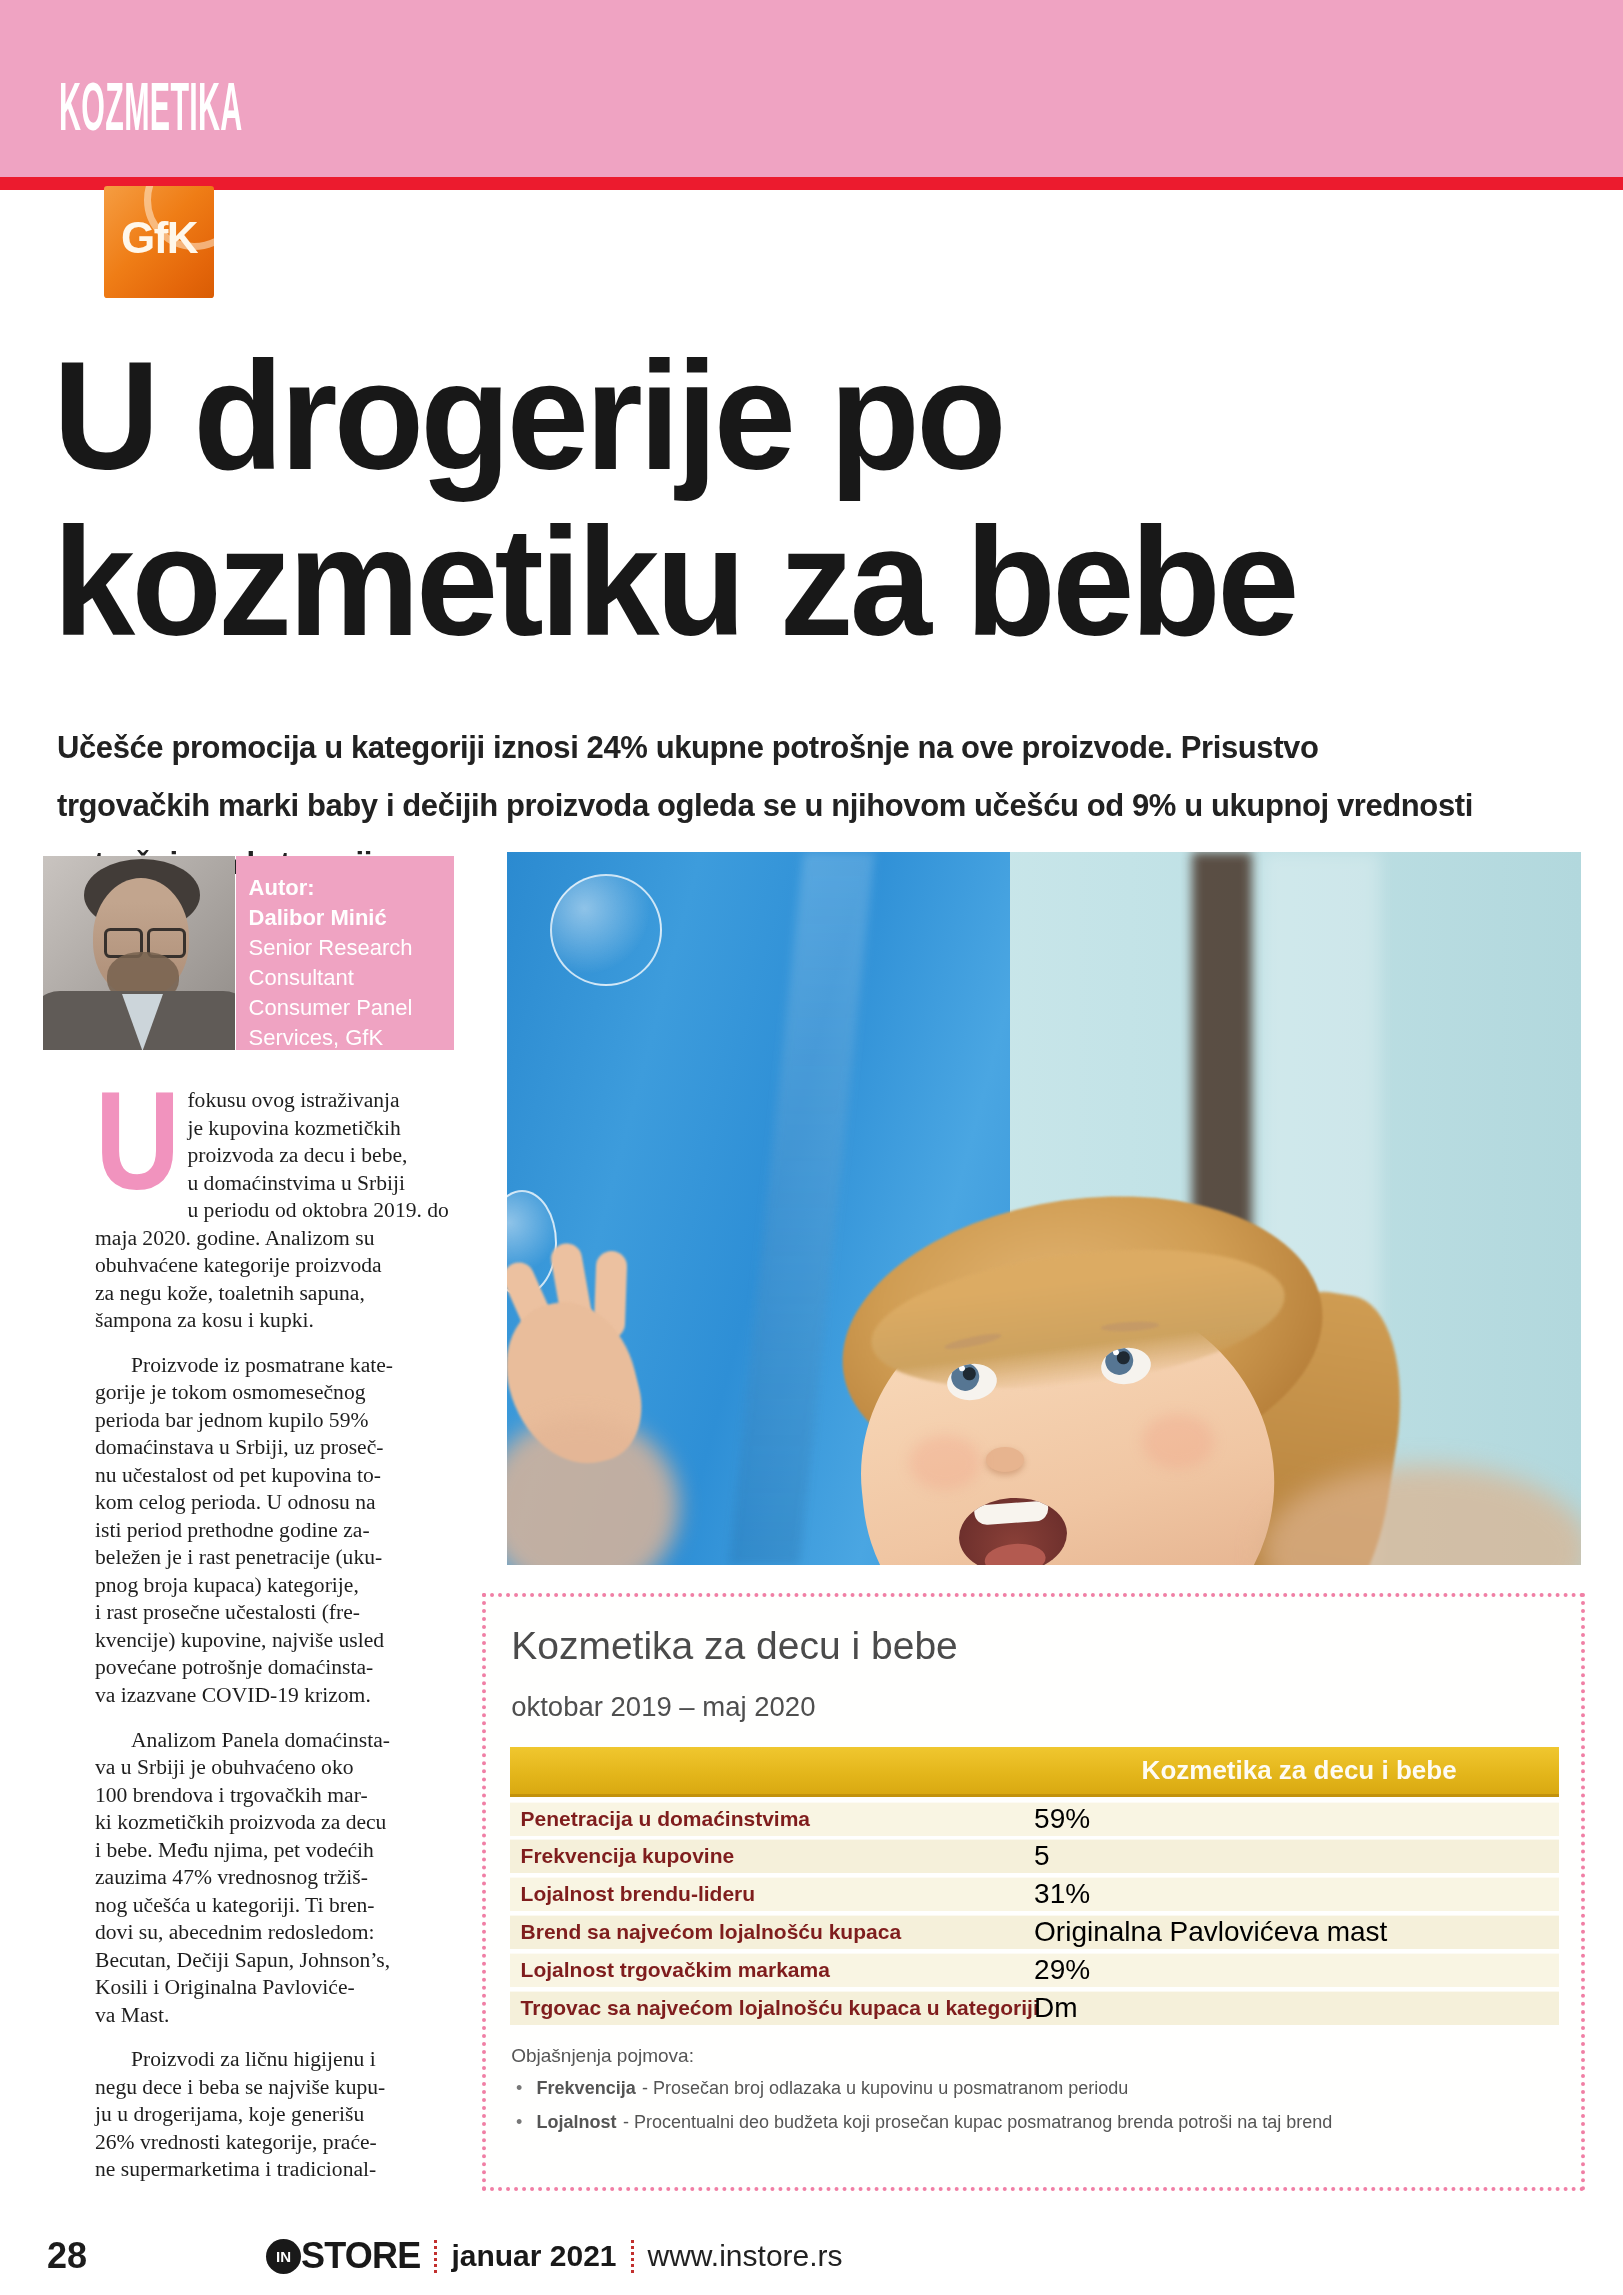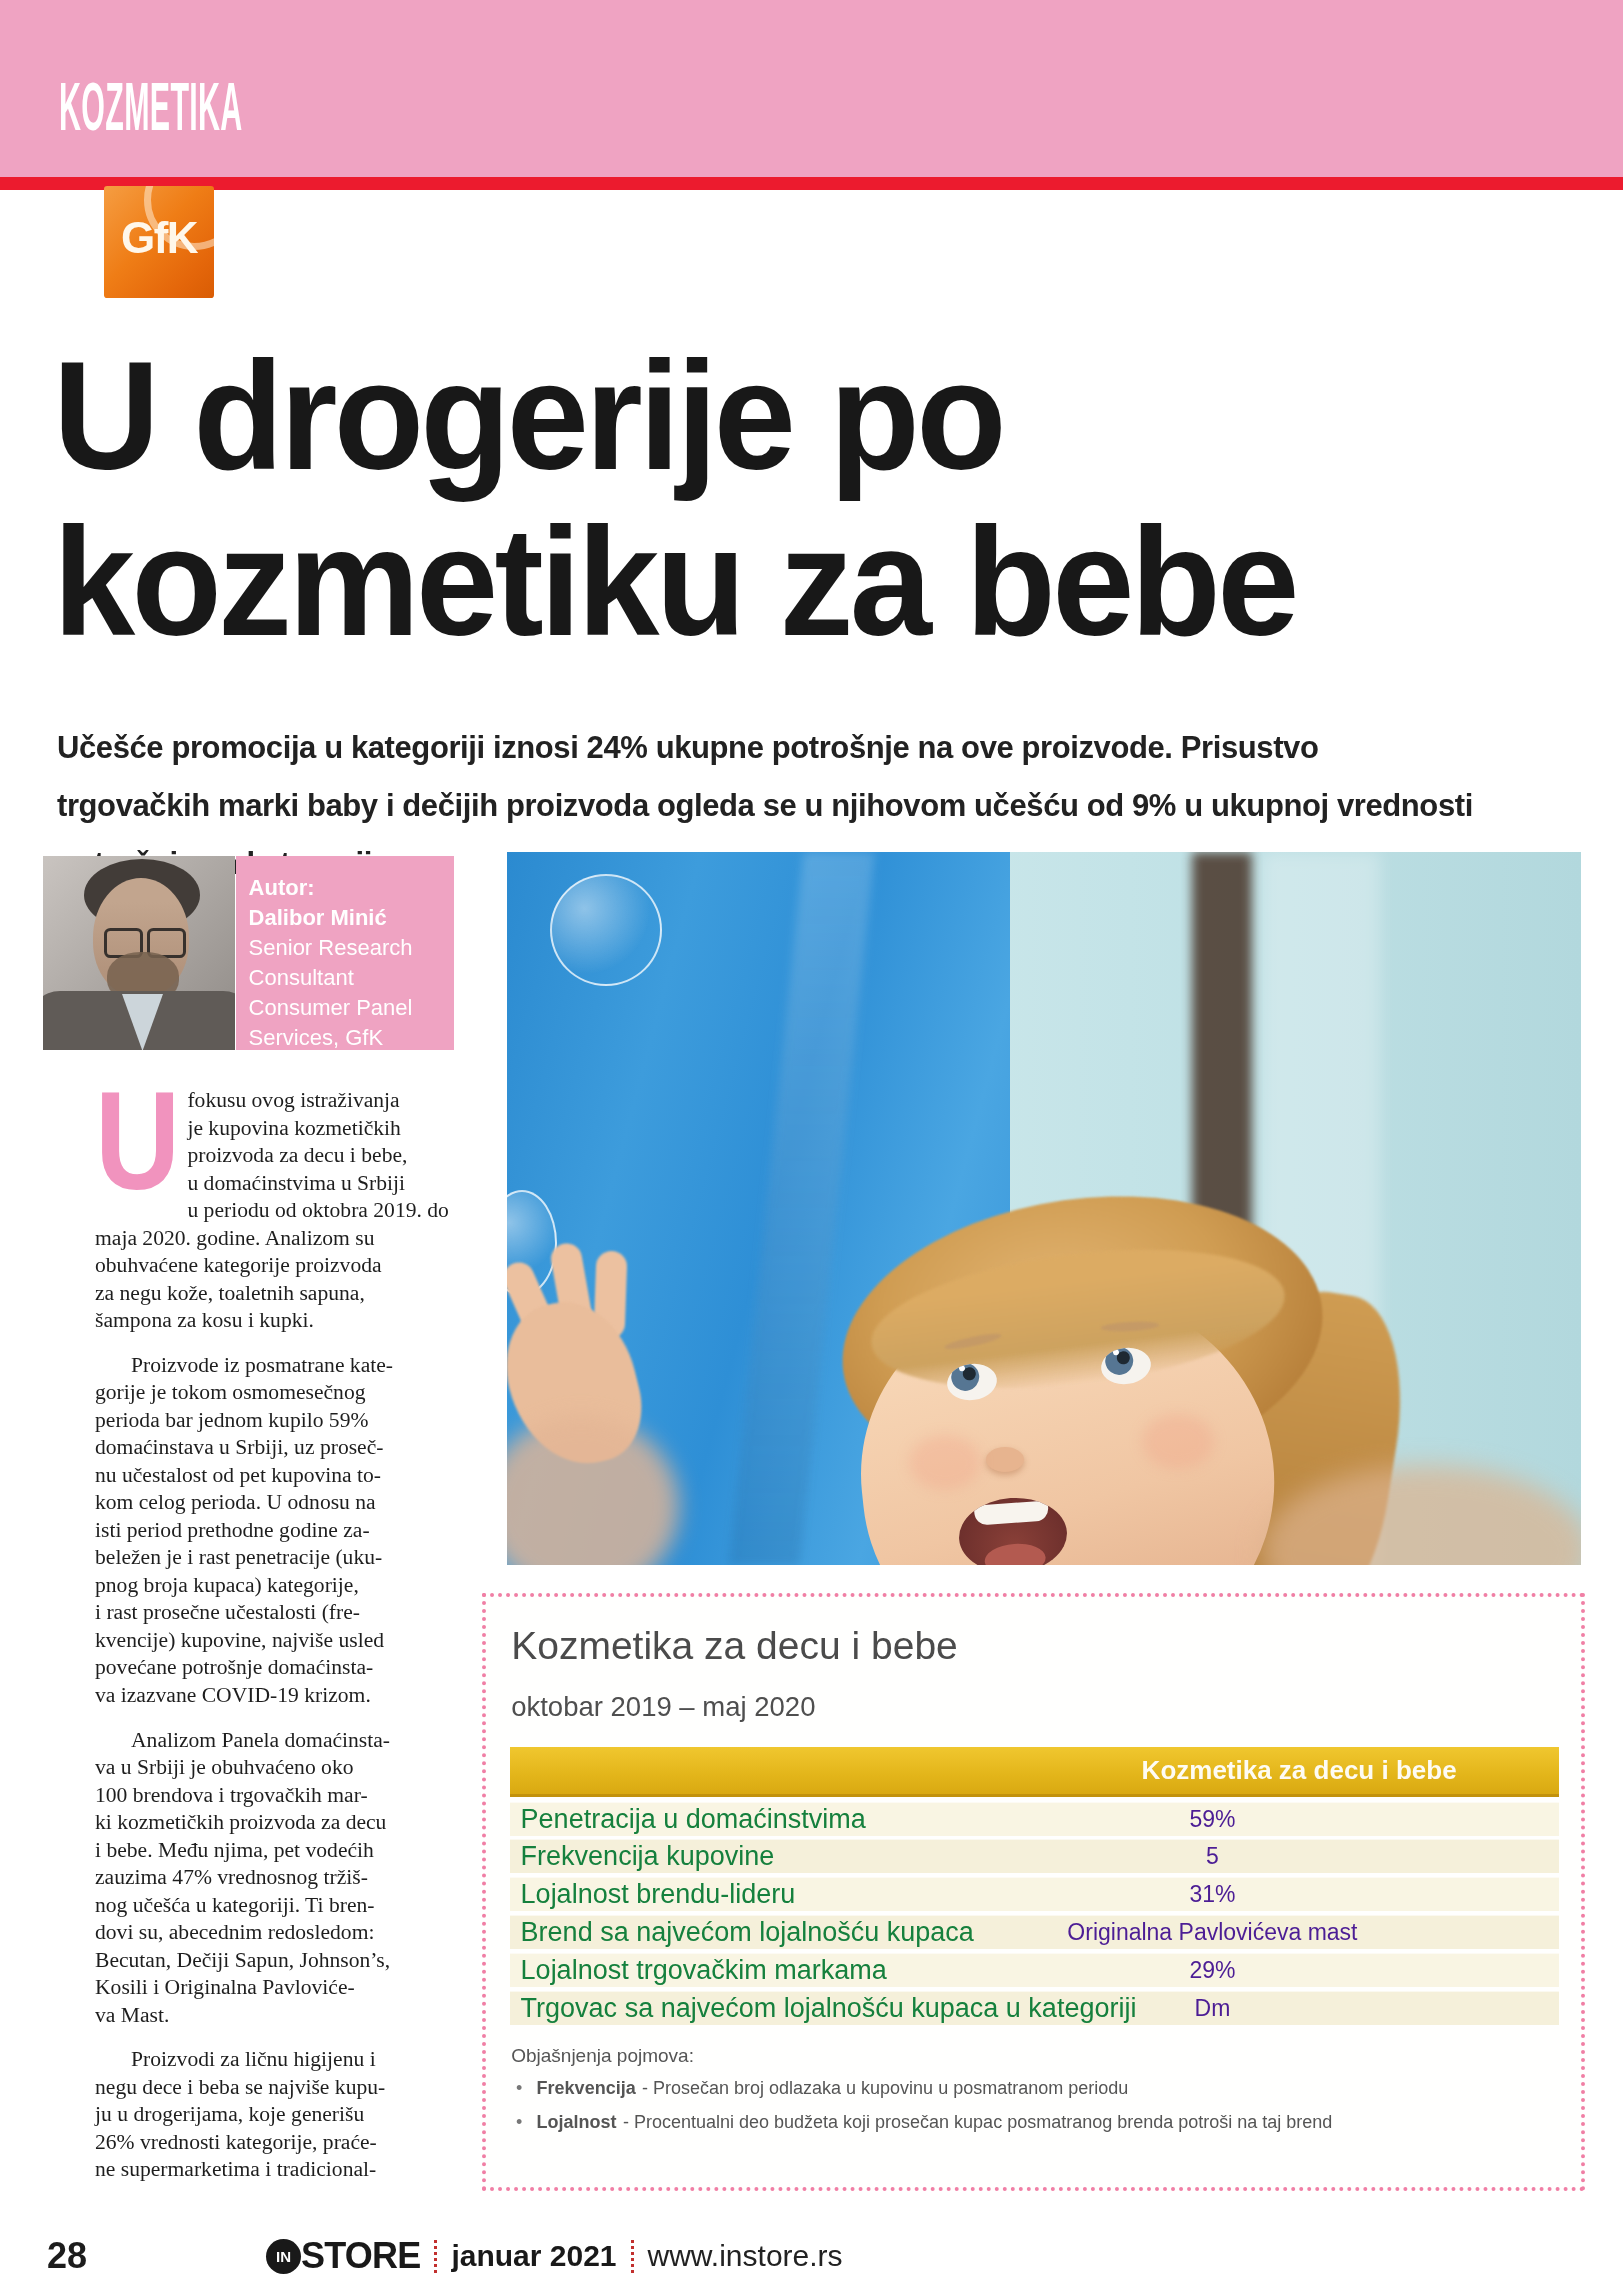--- a/index.html
+++ b/index.html
@@ -117,23 +117,23 @@
   .fuzzy{position:absolute;left:23.6px;top:23.6px;width:1049px;filter:blur(0.5px);color:#4b4b4b;}
   .ib-title{font-size:39px;color:#4b4b4b;letter-spacing:0;margin:3.1px 0 23.6px 1.6px;}
   .ib-sub{font-size:27.5px;color:#4f4f4f;margin:0 0 23.6px 1.6px;}
   .thead{position:relative;height:47px;background:linear-gradient(180deg,#f0c72f 0%,#e3b51a 60%,#d9a912 100%);
        border-bottom:3.9px solid #c2920c;margin-bottom:4.7px;}
   .thead-label{position:absolute;right:102px;top:50%;transform:translateY(-50%);
        color:rgba(255,255,255,.95);font-weight:bold;font-size:26px;}
   .trow{position:relative;height:34px;margin-bottom:3.9px;background:#f9f5e3;
        box-shadow:inset 0 0.8px 0 rgba(255,255,255,.8);}
   .trow:nth-child(even){background:#f5f0da;}
-  .tlabel{position:absolute;left:11px;top:50%;transform:translateY(-50%);font-size:27px;color:#15803d;}
+  .tlabel{position:absolute;left:11px;top:50%;transform:translateY(-50%);font-size:21px;color:#7f1d1d;font-weight:bold;}
   .tvalue{position:absolute;left:50%;width:34%;top:50%;transform:translateY(-50%);
-       text-align:center;font-size:23px;color:#4c1d95;}
+       text-align:left;font-size:28px;color:#000000;}
   .notes-title{margin:20.4px 0 7.9px 1.6px;font-size:19px;color:#555;}
   .note{position:relative;padding-left:27px;font-size:18px;line-height:27px;color:#555;
        width:1021px;margin-bottom:6.3px;}
   .note::before{content:"•";position:absolute;left:6.3px;top:0;color:#777;}
   .nterm{font-weight:bold;}
   .ntext{margin-left:6.3px;}
   
   .footer{position:absolute;left:47px;top:2235px;width:1531px;height:42px;display:flex;
        align-items:center;}
   .pageno{font-size:36px;font-weight:bold;color:#1c1c1c;}

